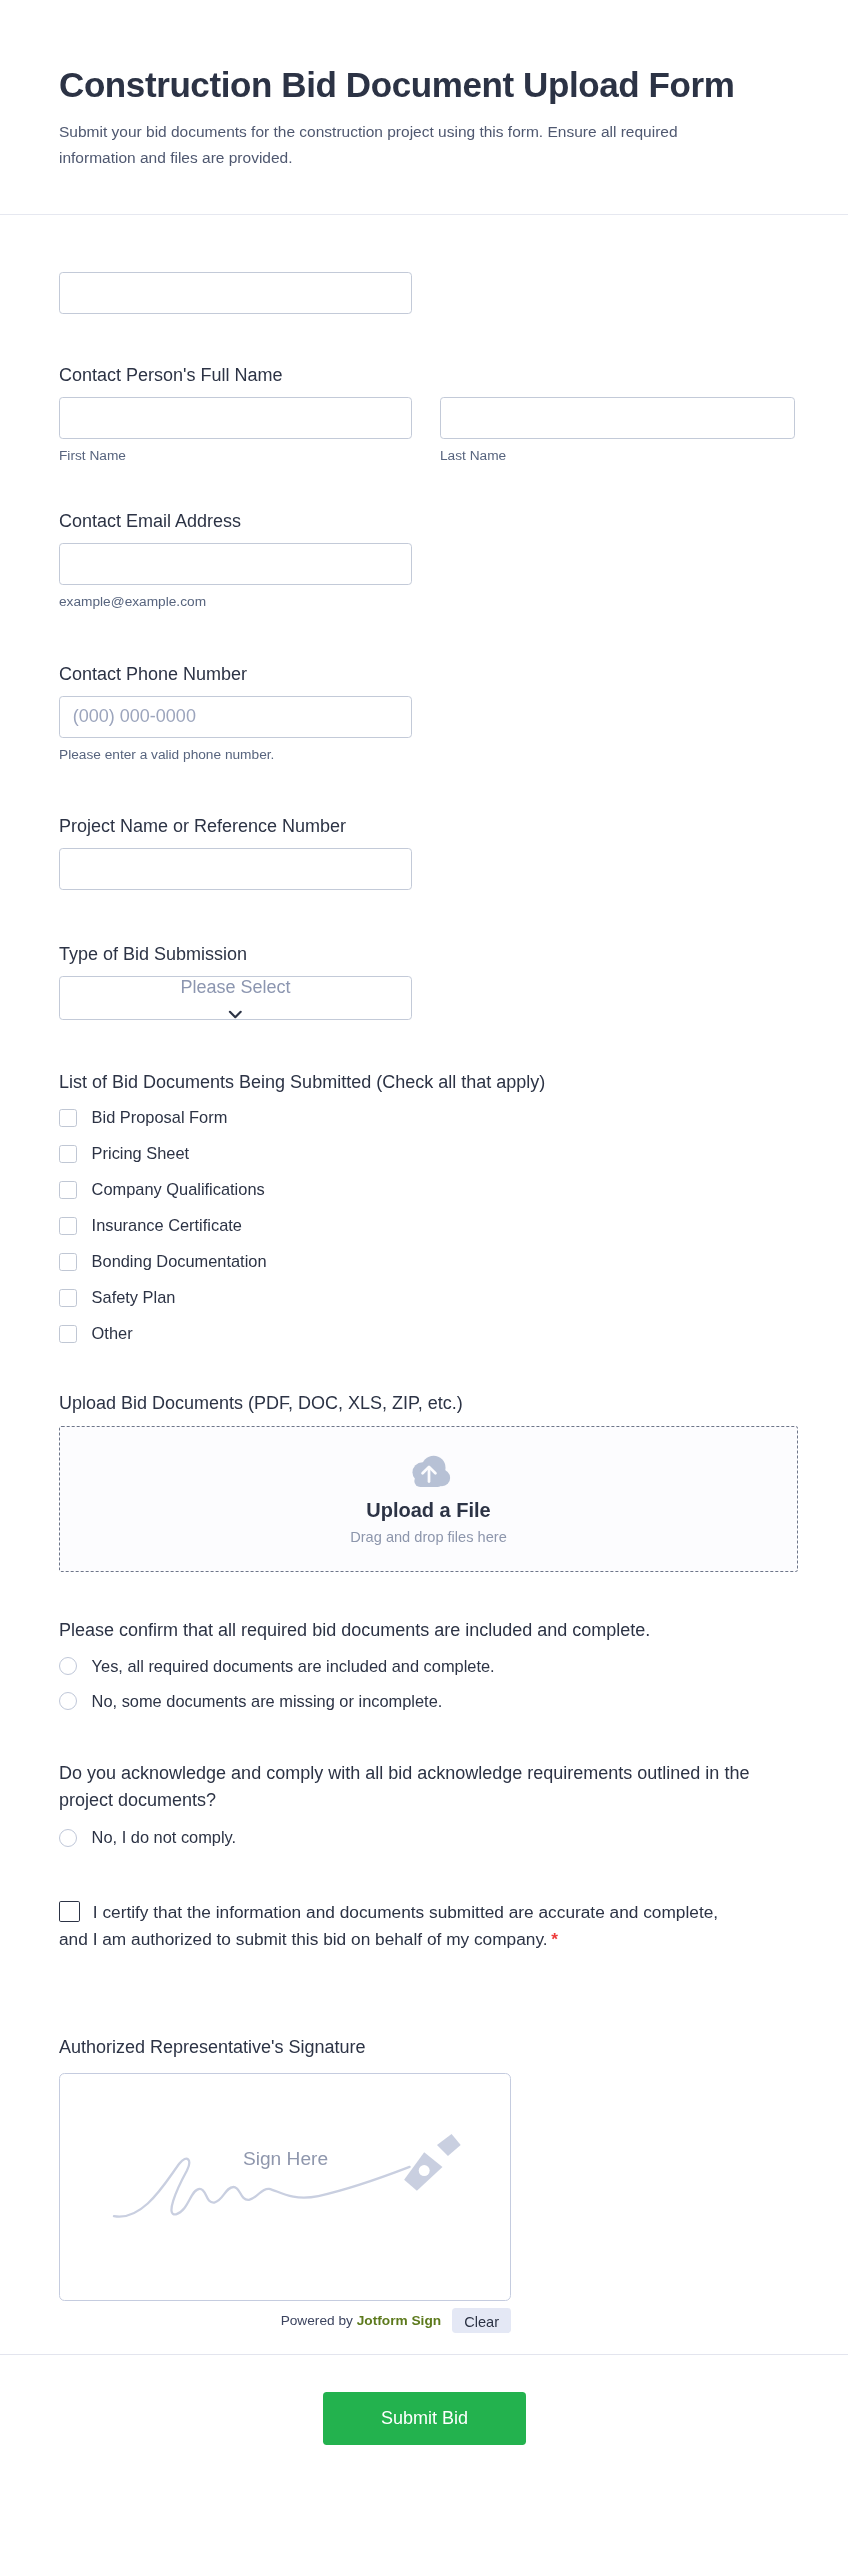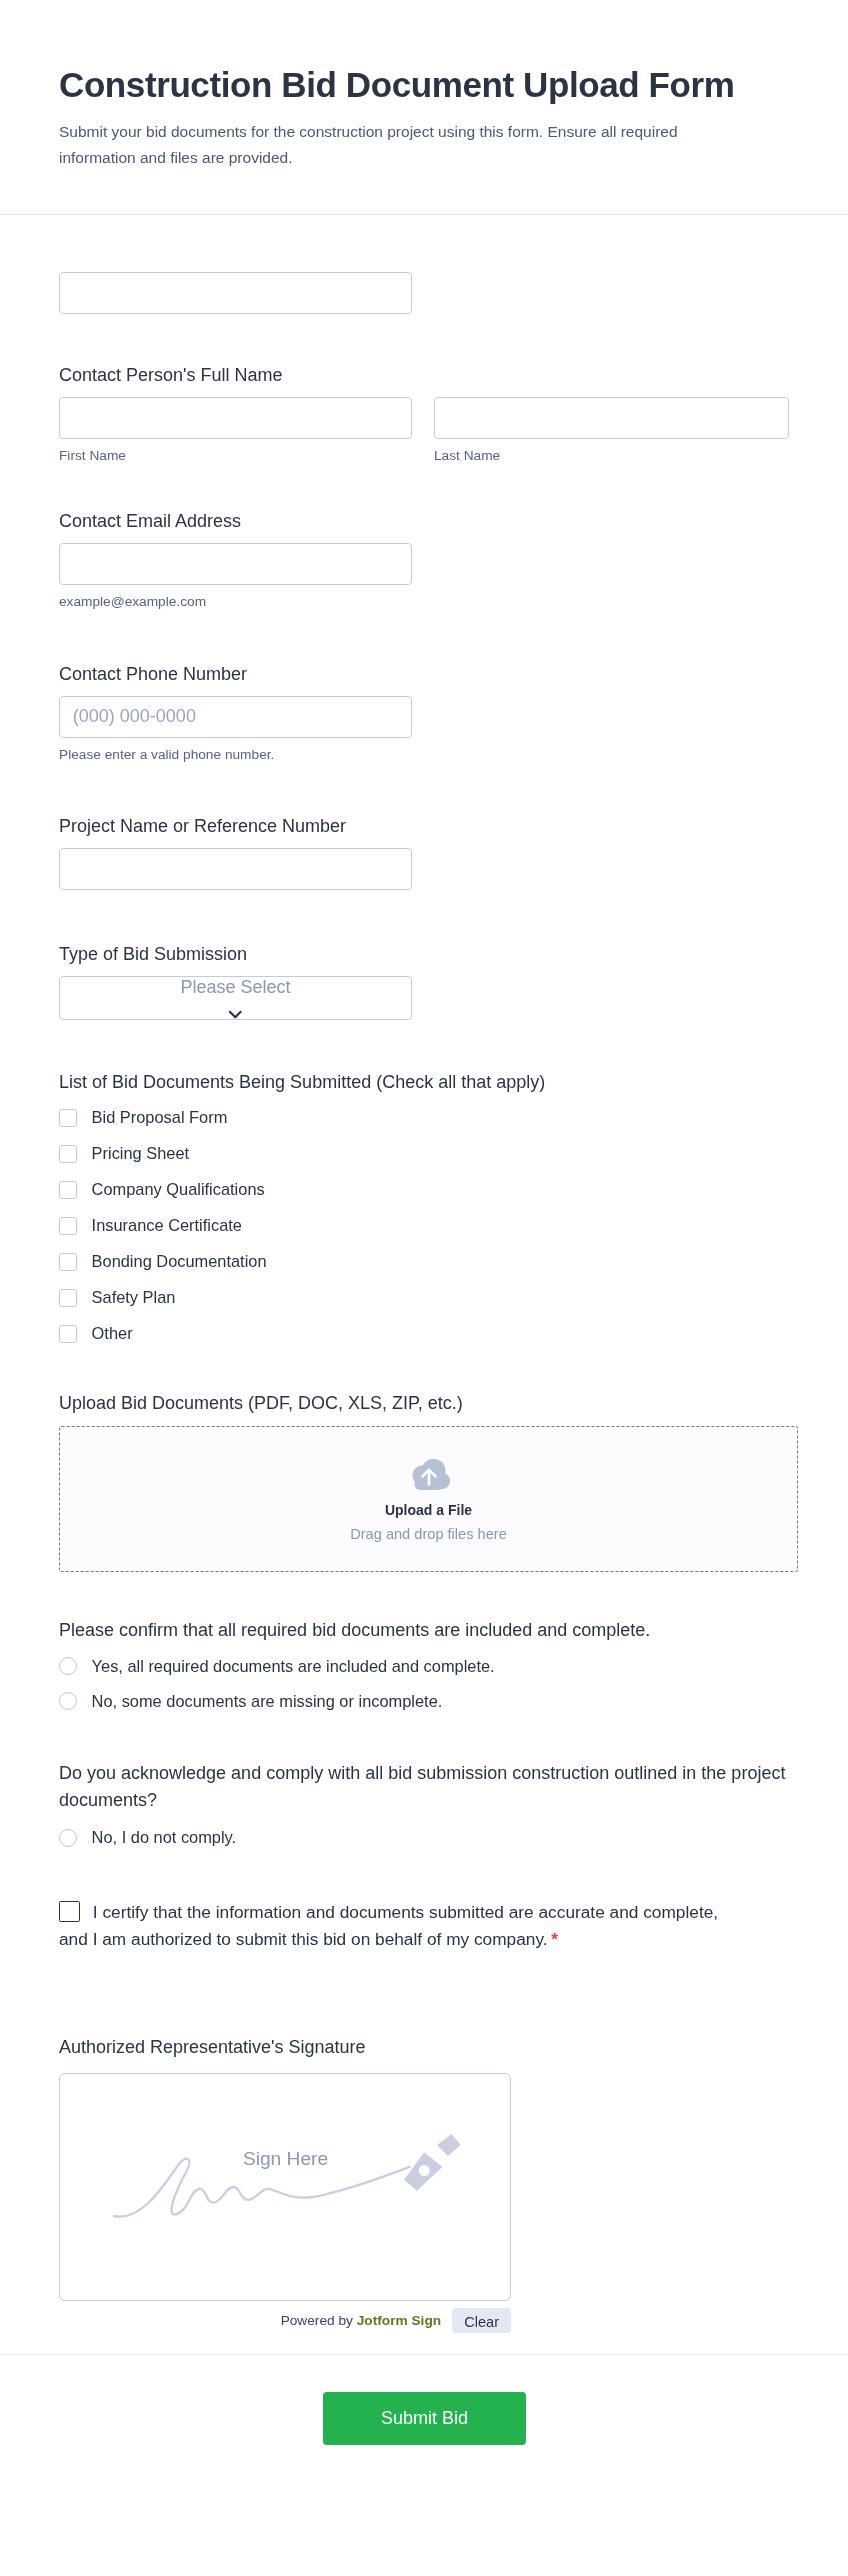--- a/index.html
+++ b/index.html
@@ -18,21 +18,21 @@
   .field { margin-bottom: 51px; }
   .label { font-size: 18px; line-height: 21px; font-weight: 500; color: #2c3345; margin-bottom: 11px; }
   .label.wrap2 { line-height: 26.5px; max-width: 757px; margin-bottom: 12.8px; }
   .text-input {
     width: 353px; height: 42px; border: 0.9px solid #c3cad8; border-radius: 3.7px;
     font-family: "Liberation Sans", sans-serif; font-size: 18px; color: #2c3345;
     padding: 0 12.8px; background: #fff; outline: none;
   }
   .text-input::placeholder { color: #9ca5bd; }
   .sublabel { font-size: 13.7px; color: #57647e; margin-top: 9px; }
-  .cols { display: flex; gap: 22px; }
+  .cols { display: flex; gap: 28px; }
   .col-last .text-input { width: 355px; }
   
   .select {
     width: 353px; height: 44px; border: 0.9px solid #c3cad8; border-radius: 3.7px;
     display: flex; align-items: center; justify-content: space-between;
     padding: 0 14.6px; background: #fff; cursor: pointer; flex-direction: column;
   }
   .select-value { font-size: 18px; color: #8c96b0; }
   
   .opt-row { display: flex; align-items: center; margin-bottom: 12px; height: 24px; }
@@ -45,21 +45,21 @@
     background: #fff; margin-right: 14.6px; flex: 0 0 auto;
   }
   .opt-label { font-size: 16.4px; color: #2c3345; }
   .radio-row { margin-bottom: 11px; }
   
   .upload-box {
     width: 739px; height: 146px; border: 0.9px dashed #6e7689; border-radius: 2.7px;
     background: #fcfcfe; display: flex; flex-direction: column;
     align-items: center; justify-content: center; cursor: pointer;
   }
-  .upload-title { font-size: 14px; font-weight: 700; color: #2c3345; margin-top: 11px; }
+  .upload-title { font-size: 20px; font-weight: 700; color: #2c3345; margin-top: 11px; }
   .upload-sub { font-size: 14.6px; color: #8d96ac; margin-top: 7.3px; }
   
   .certify { margin-bottom: 84px; max-width: 683px; font-size: 17.3px; line-height: 27px; color: #2c3345; }
   .certify-box {
     display: inline-block; width: 21px; height: 21px; border: 1.8px solid #2c3345;
     border-radius: 1.8px; background: #fff; vertical-align: -3.7px; margin-right: 12.8px; cursor: pointer;
   }
   .req { color: #ee3b3b; font-weight: 700; margin-left: 3.7px; }
   
   .sig-label { margin-bottom: 14.6px; }
@@ -195,21 +195,21 @@
       <span class="radio"></span>
       <span class="opt-label">Yes, all required documents are included and complete.</span>
     </div>
     <div class="opt-row radio-row">
       <span class="radio"></span>
       <span class="opt-label">No, some documents are missing or incomplete.</span>
     </div>
   </div>
 
   <div class="field" style="margin-bottom:49px;">
-    <div class="label wrap2">Do you acknowledge and comply with all bid submission construction outlined in the project documents?</div>
+    <div class="label wrap2">Do you acknowledge and comply with all bid acknowledge requirements outlined in the project documents?</div>
     <div class="opt-row radio-row">
       <span class="radio"></span>
       <span class="opt-label">No, I do not comply.</span>
     </div>
   </div>
 
   <div class="certify">
     <span class="certify-box"></span><span>I certify that the information and documents submitted are accurate and complete, and I am authorized to submit this bid on behalf of my company.</span><span class="req">*</span>
   </div>
 

